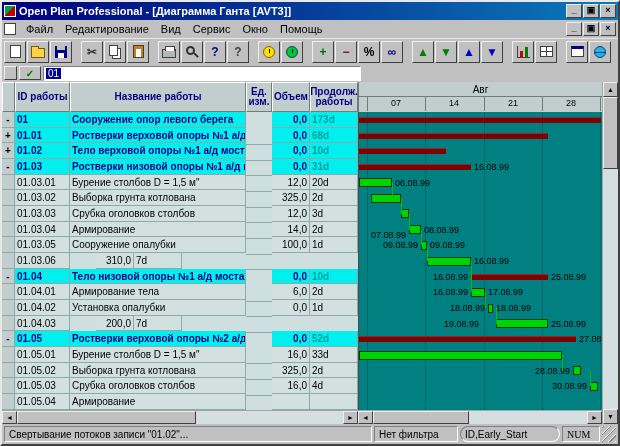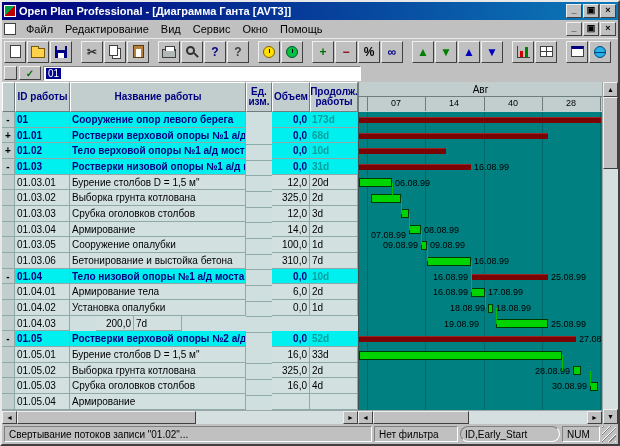--- a/index.html
+++ b/index.html
@@ -103,21 +103,21 @@
   .vbtn{width:15px;height:15px;flex:0 0 15px;background:#c0c0c0;border:1px solid;border-color:#efefef #404040 #404040 #efefef;font-size:7px;line-height:13px;text-align:center;padding:0;}
   .vtrack{flex:1;position:relative;}
   .vthumb{position:absolute;top:0;left:0;width:15px;height:72px;background:#c0c0c0;border:1px solid;border-color:#efefef #404040 #404040 #efefef;}
 
   
   .statusbar{height:20px;flex:0 0 20px;display:flex;gap:2px;padding:2px;align-items:stretch;background:#c0c0c0;}
   .sseg{border:1px solid;border-color:#808080 #fff #fff #808080;font-size:10px;display:flex;align-items:center;padding:0 4px;white-space:nowrap;overflow:hidden;color:#000;}
   .sseg.msg{flex:1;}
   .sseg.filter{width:84px;flex:0 0 84px;}
   .sseg.sort{width:100px;flex:0 0 100px;border-radius:8px;}
-  .sseg.num{width:38px;flex:0 0 38px;}
+  .sseg.num{width:38px;flex:0 0 38px;font-family:Liberation Serif, serif;}
   .grip{width:14px;flex:0 0 14px;background:repeating-linear-gradient(135deg,#fff 0 1px,#808080 1px 2px,#c0c0c0 2px 5px);}
 </style>
 </head>
 <body>
 
 <div class="window">
 
   <div class="titlebar">
     <span class="app-icon"></span>
     <span class="title-text">Open Plan Professional - [Диаграмма Ганта [AVT3]]</span>
@@ -309,21 +309,20 @@
             <div class="td c-expand"></div>
             <div class="td c-id">01.03.05</div>
             <div class="td c-name">Сооружение опалубки</div>
             <div class="td c-unit">м2</div>
             <div class="td c-volume">100,0</div>
             <div class="td c-duration">1d</div>
           </div>
           <div class="trow">
             <div class="td c-expand"></div>
             <div class="td c-id">01.03.06</div>
-            <div class="td c-name">Бетонирование и выстойка бетона</div>
             <div class="td c-unit">м3</div>
             <div class="td c-volume">310,0</div>
             <div class="td c-duration">7d</div>
           </div>
           <div class="trow sum">
             <div class="td c-expand">-</div>
             <div class="td c-id">01.04</div>
             <div class="td c-name">Тело низовой опоры №1 а/д моста</div>
             <div class="td c-unit"></div>
             <div class="td c-volume">0,0</div>
@@ -400,21 +399,21 @@
           </div>
           <button class="sbtn">►</button>
         </div>
     </div>
     <div class="gantt-pane">
       <div class="g-header">
         <div class="g-month">Авг</div>
         <div class="g-days" id="g-days">
             <span class="g-tick" style="left: 37px;">07</span>
             <span class="g-tick" style="left: 95px;">14</span>
-            <span class="g-tick" style="left: 154px;">40</span>
+            <span class="g-tick" style="left: 154px;">21</span>
             <span class="g-tick" style="left: 212px;">28</span>
             <div class="g-daysep" style="left: 8px;"></div>
             <div class="g-daysep" style="left: 66px;"></div>
             <div class="g-daysep" style="left: 125px;"></div>
             <div class="g-daysep" style="left: 183px;"></div>
             <div class="g-daysep" style="left: 241px;"></div>
           </div>
       </div>
       <div class="g-body" id="g-body">
           <div class="gridline" style="left: 8px;"></div>

